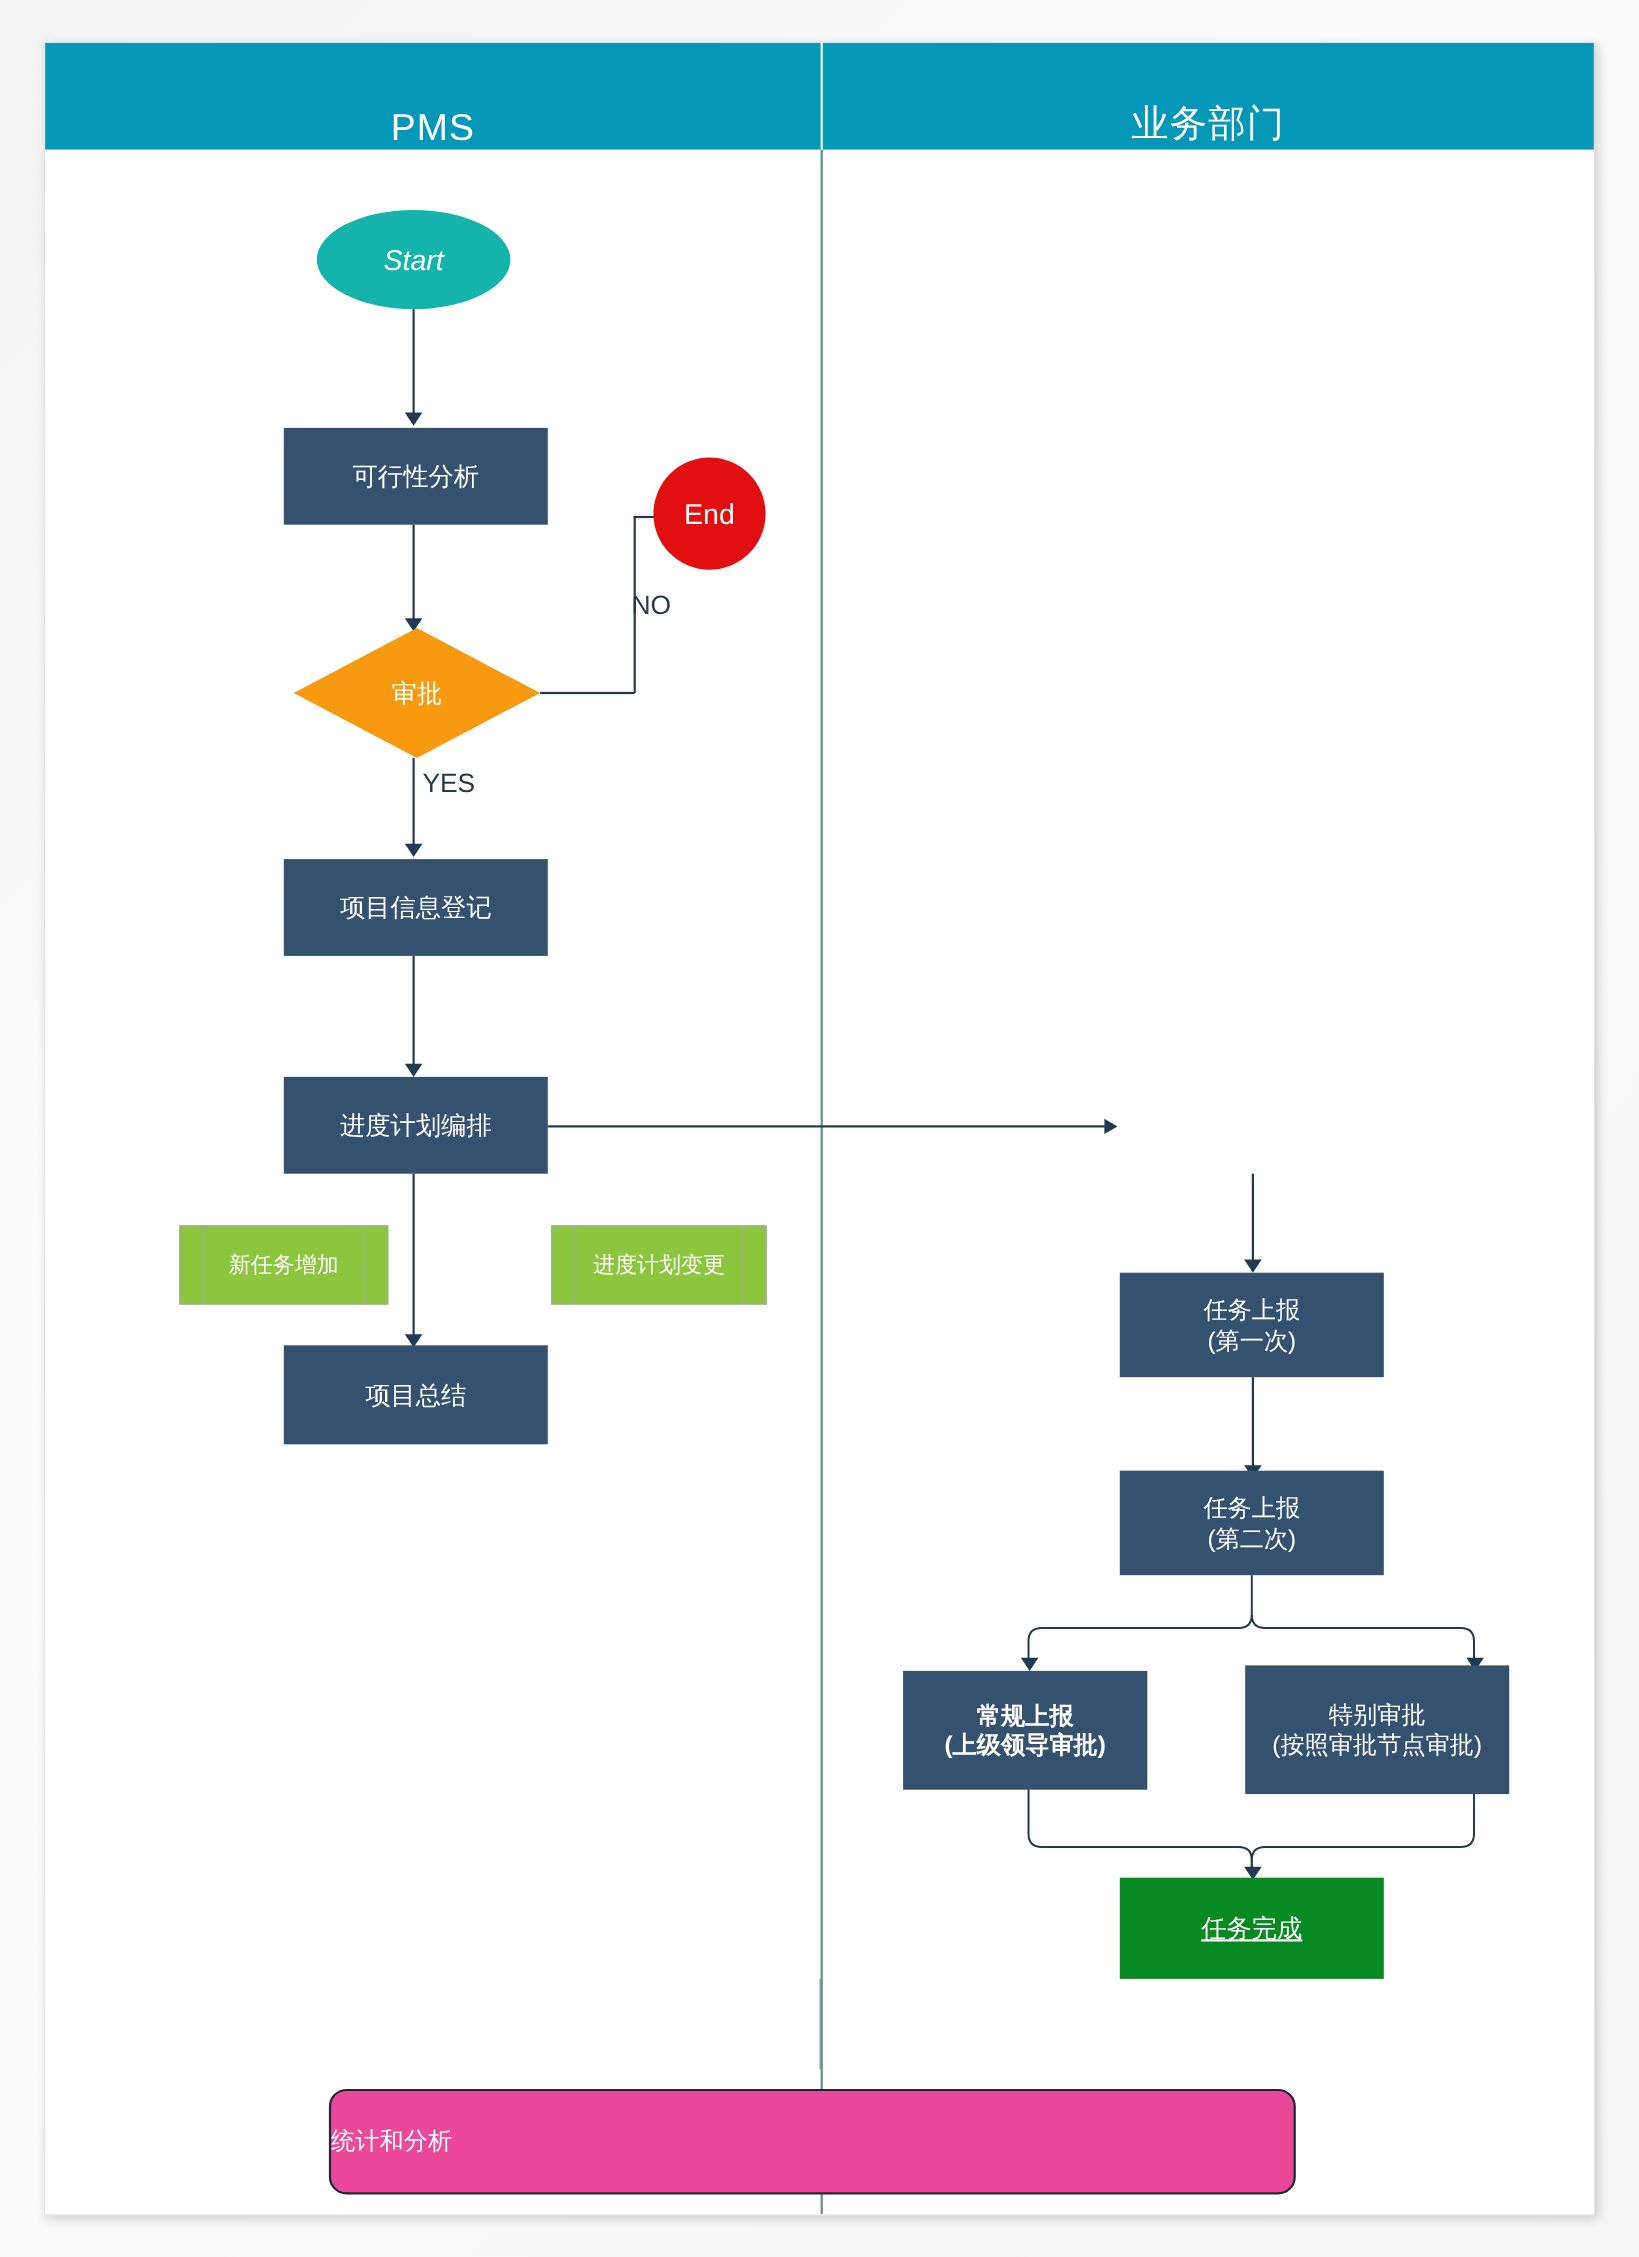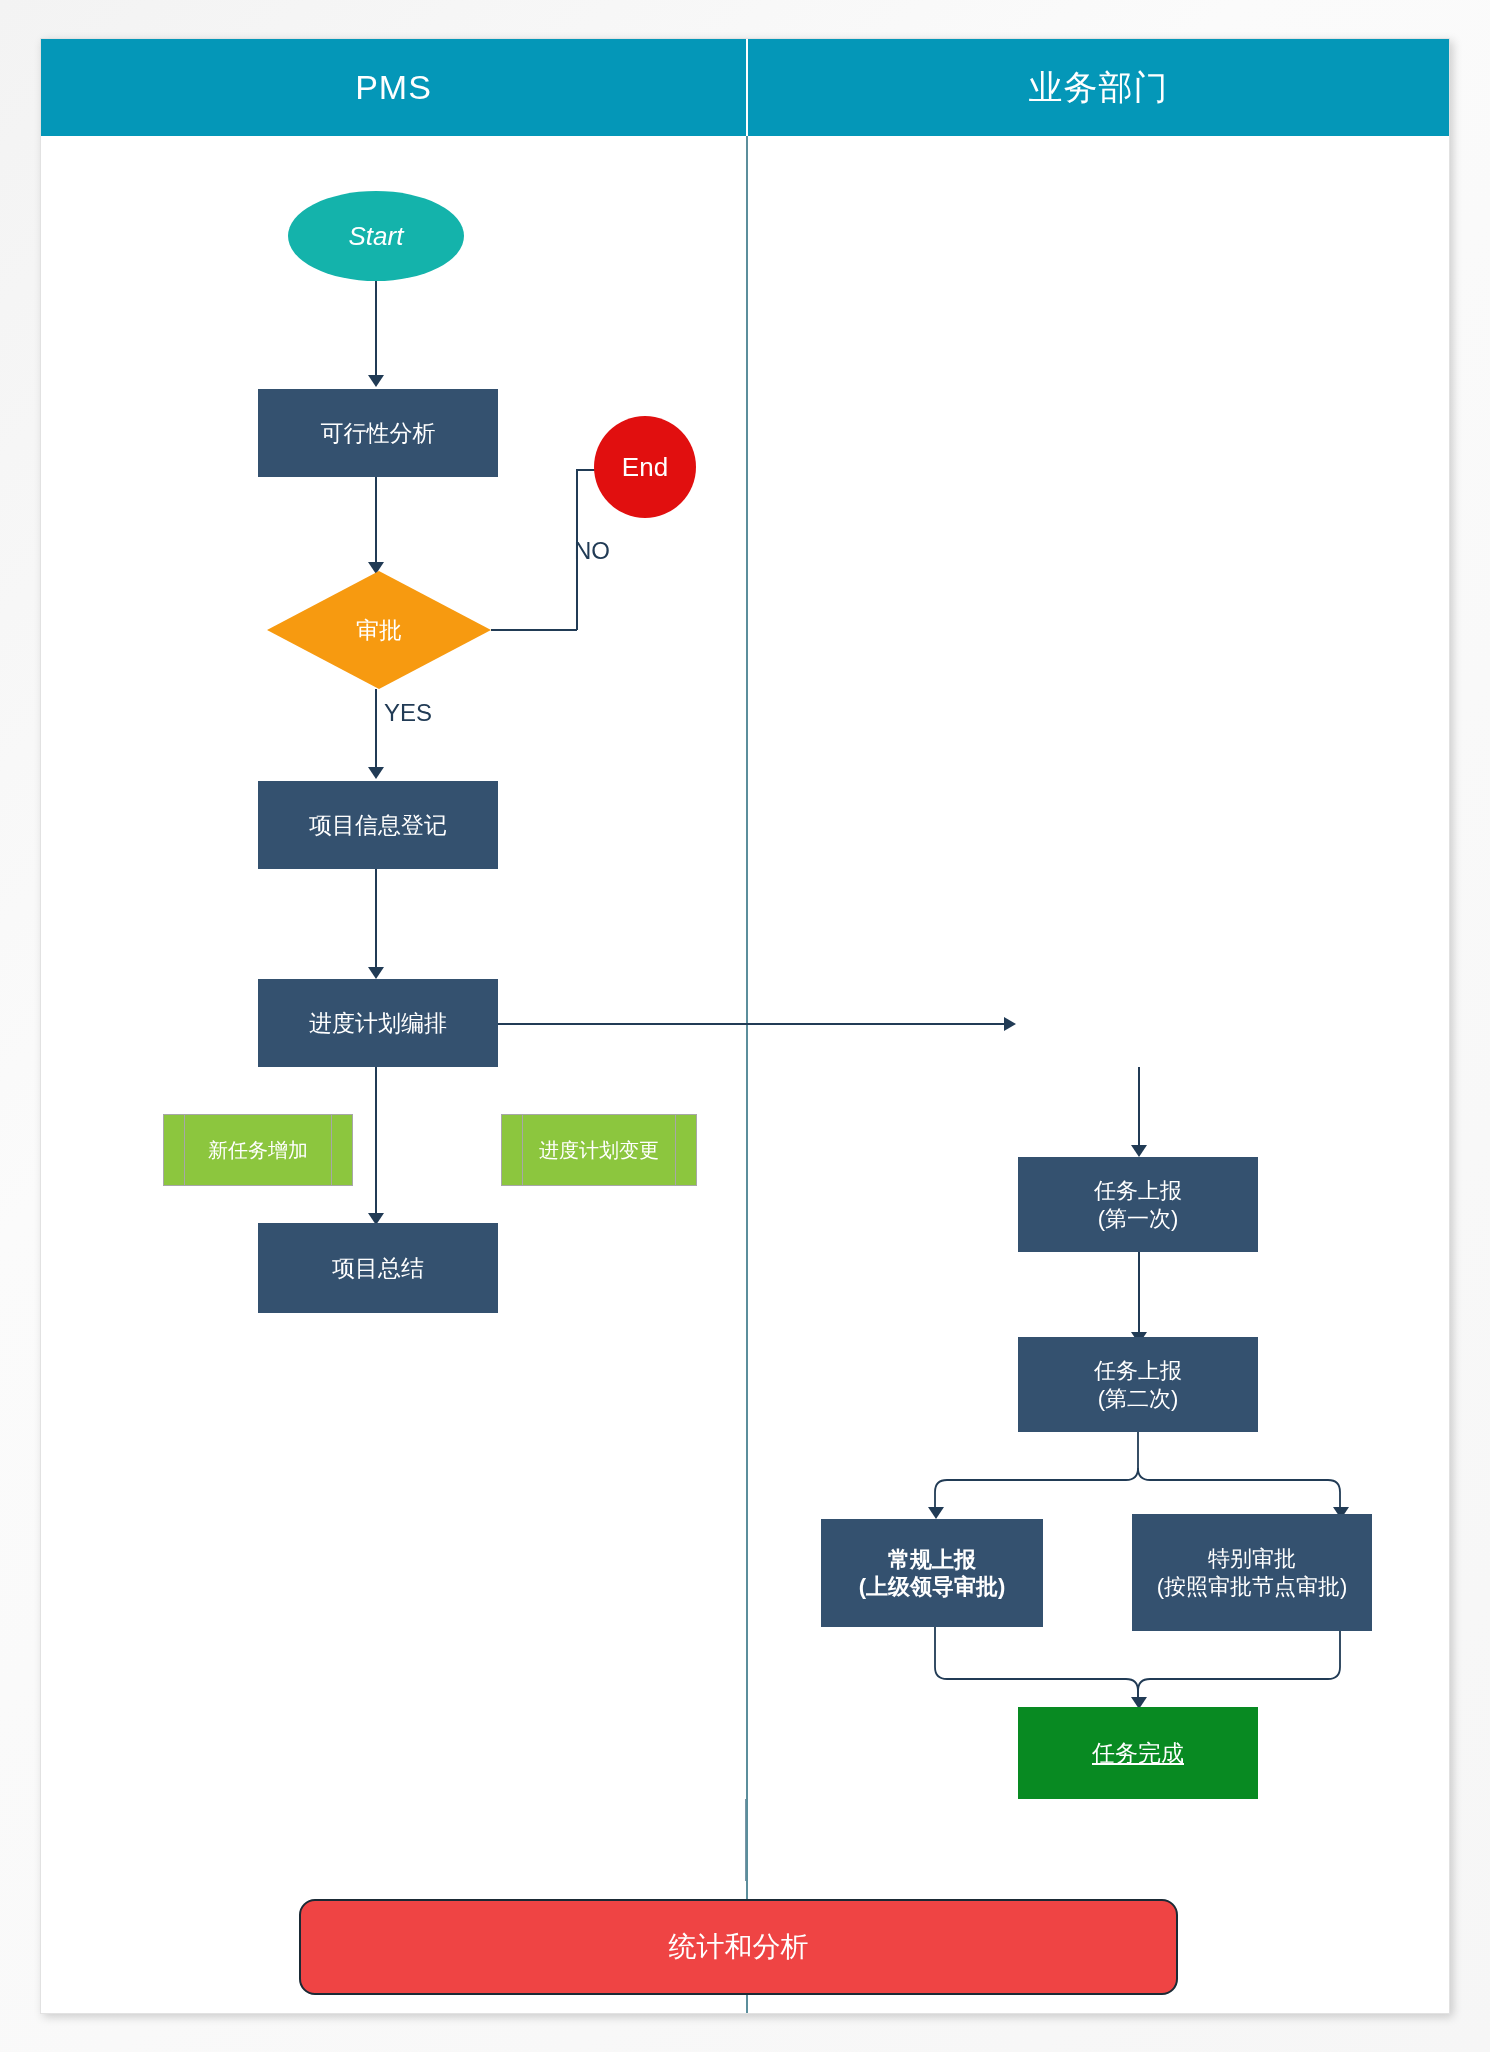--- a/index.html
+++ b/index.html
@@ -12,21 +12,21 @@
     position:absolute;left:40px;top:38px;width:1408px;height:1974px;
     background:#ffffff;
     border:1px solid #e2e2e2;
     box-shadow:3px 3px 9px rgba(0,0,0,0.18);
     overflow:hidden;
   }
   
   .lane-header{
     position:absolute;top:0;height:97px;
     background:#0497b8;color:#ffffff;
-    display:flex;align-items:center;justify-content:center;
+    display:flex;align-items:flex-end;justify-content:center;
     font-size:34px;letter-spacing:1px;font-weight:400;
   }
   #lane-h-left{left:0;width:705px;}
   #lane-h-right{left:707px;width:701px;}
   .lane-divider{
     position:absolute;left:705px;top:97px;width:1.6px;height:1877px;
     background:#5b8e9c;
   }
   
   .node{position:absolute;box-sizing:border-box;
@@ -60,23 +60,23 @@
   .vln{width:1.6px;}
   .hln{height:1.6px;}
   .arw{position:absolute;width:0;height:0;}
   .arw-d{border-left:8px solid transparent;border-right:8px solid transparent;border-top:12px solid #213b55;}
   .arw-r{border-top:7px solid transparent;border-bottom:7px solid transparent;border-left:12px solid #213b55;}
   .edge-label{position:absolute;color:#213b55;font-size:24px;}
   .thin-line{position:absolute;background:#3e6a80;}
   
   #stat-bar{
     position:absolute;
-    background:#ef4444;border:2.5px solid #1a2a35;border-radius:16px;
-    color:#ffffff;font-size:28px;
-    display:flex;align-items:center;justify-content:center;
+    background:#ec4899;border:2.5px solid #1a2a35;border-radius:16px;
+    color:#ffffff;font-size:22px;
+    display:flex;align-items:center;
   }
   svg.conn{position:absolute;left:0;top:0;width:1408px;height:1974px;
     pointer-events:none;overflow:visible;}
 </style>
 </head>
 <body>
 
 <div id="page">
 
   <div class="lane-header" id="lane-h-left">

